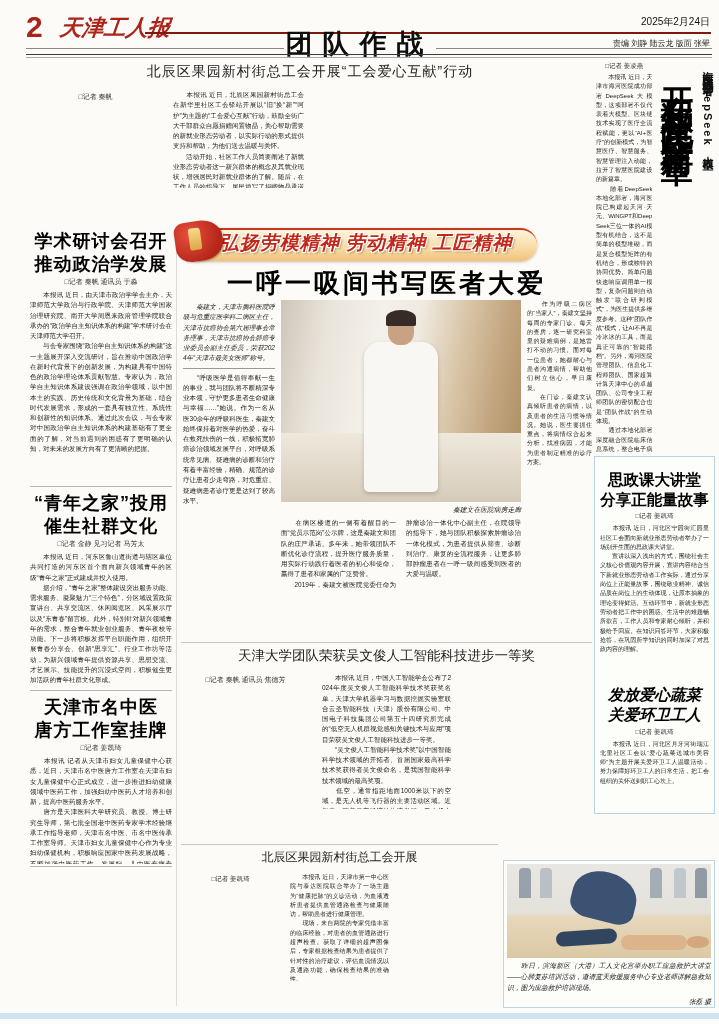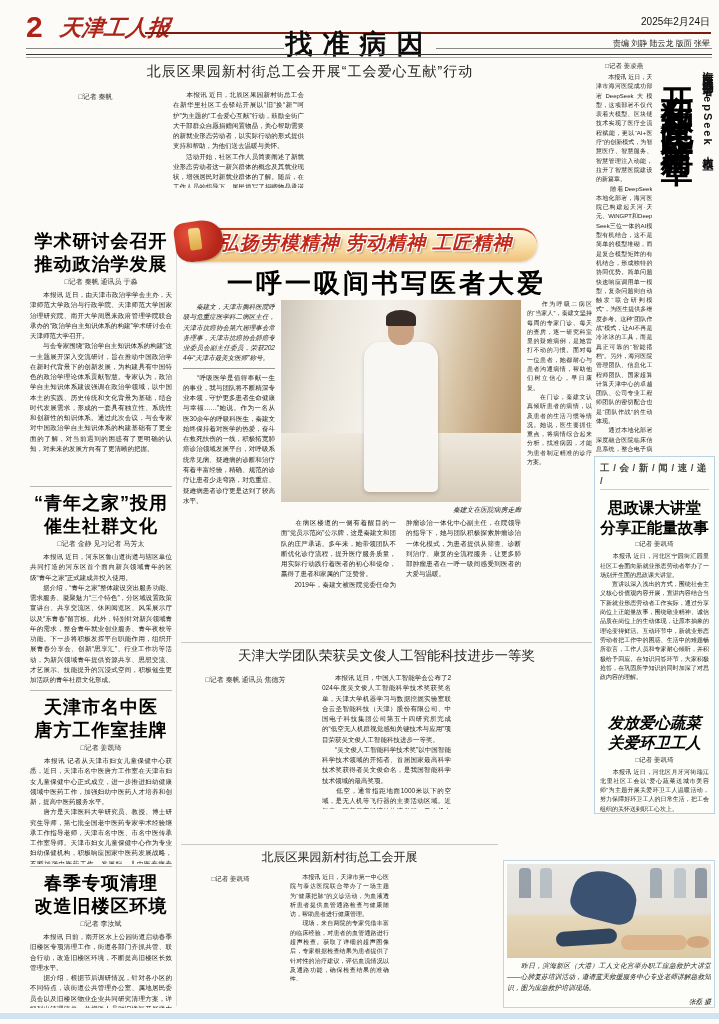--- a/index.html
+++ b/index.html
@@ -58,21 +58,21 @@
 </style>
 </head>
 <body>
 
 <div class="page">
 
   <div class="abs pagenum" style="left:26px;top:12px;">2</div>
   <div class="abs brand" style="left:60px;top:17px;">天津工人报</div>
   <div class="abs mastline" style="left:145px;top:32px;width:566px;"></div>
   <div class="abs datetxt" style="right:9px;top:15px;">2025年2月24日</div>
-  <div class="abs sectitle" style="left:0;right:0;top:26px;">找准病因</div>
+  <div class="abs sectitle" style="left:0;right:0;top:26px;">团队作战</div>
   <div class="abs hline" style="left:26px;top:48px;width:258px;background:#888;"></div>
   <div class="abs hline" style="left:436px;top:48px;width:276px;background:#888;"></div>
   <div class="abs editors" style="right:9px;top:38px;">责编 刘静 陆云龙  版面 张翚</div>
   <div class="abs hline" style="left:26px;top:54px;width:686px;background:#3a3a3a;"></div>
   <div class="abs hline" style="left:26px;top:56.5px;width:686px;background:#aaa;"></div>
 
   <div class="abs" style="left:30px;top:63px;width:560px;">
     <div class="kicker" style="font-size:14px;letter-spacing:1px;">北辰区果园新村街总工会开展“工会爱心互献”行动</div>
     <div style="margin-top:9px;height:98px;column-count:4;column-gap:12px;overflow:hidden;">
       <div class="byline">□记者 秦帆</div>
@@ -115,27 +115,20 @@
 
   <div class="abs" style="left:30px;top:696px;width:142px;">
     <div class="ltitle">天津市名中医
 唐方工作室挂牌</div>
     <div class="byline">□记者 姜凯琦</div>
     <div class="jt t65" style="height:108px;">　　本报讯 记者从天津市妇女儿童保健中心获悉，近日，天津市名中医唐方工作室在天津市妇女儿童保健中心正式成立，进一步推进妇幼健康领域中医药工作，加强妇幼中医药人才培养和创新，提高中医药服务水平。
 　　唐方是天津医科大学研究员、教授、博士研究生导师，第七批全国老中医药专家学术经验继承工作指导老师，天津市名中医、市名中医传承工作室导师。天津市妇女儿童保健中心作为专业妇幼保健机构，积极响应国家中医药发展战略，不断加强中医药工作，发展妇、儿中医专病专科。此次合作旨在学术传承名中医的经验和技术，培养业务骨干和诊疗团队，推广中医适宜技术，为妇女儿童提供全方位全周期优质中医药医疗保健服务。</div>
   </div>
   <div class="abs hline" style="left:30px;top:866px;width:142px;background:#b5b5b5;"></div>
 
-  <div class="abs" style="left:30px;top:872px;width:142px;">
-    <div class="ltitle">春季专项清理
-改造旧楼区环境</div>
-    <div class="byline">□记者 李汝斌</div>
-    <div class="jt t65" style="height:76px;">　　本报讯 日前，南开区水上公园街道启动春季旧楼区专项清理工作，街道各部门齐抓共管、联合行动，改造旧楼区环境，不断提高旧楼区长效管理水平。
-　　据介绍，根据节后调研情况，针对各小区的不同特点，该街道公共管理办公室、属地居民委员会以及旧楼区物业企业共同研究清理方案，详细列出清理清单，并增派人员对旧楼区开展楼内外的防火检查和卫生清理，管道疏通及楼内外整治等工作。</div>
-  </div>
 
   <div class="abs vline" style="left:176px;top:230px;height:776px;"></div>
 
   <div class="abs" style="left:181px;top:226px;width:411px;height:414px;">
     <div class="abs banner" style="left:14px;top:2px;width:342px;height:31px;">
       <span class="banner-text">弘扬劳模精神 劳动精神 工匠精神</span>
     </div>
     <div class="abs flag" style="left:-6px;top:-5px;width:48px;height:40px;"></div>
     <div class="abs flag-gold" style="left:8px;top:2px;width:12px;height:22px;transform:rotate(-8deg);"></div>
     <div class="abs headline" style="left:0;right:0;top:40px;font-size:26px;letter-spacing:3px;">一呼一吸间书写医者大爱</div>
@@ -154,21 +147,20 @@
     </div>
     <div class="abs fcap" style="left:100px;top:279px;width:240px;">秦建文在医院病房走廊</div>
     <div class="abs jt t65" style="left:100px;top:292px;width:240px;height:120px;column-count:2;column-gap:10px;">　　在病区楼道的一侧有着醒目的一面“党员示范岗”公示牌，这是秦建文和团队的庄严承诺。多年来，她带领团队不断优化诊疗流程，提升医疗服务质量，用实际行动践行着医者的初心和使命，赢得了患者和家属的广泛赞誉。
 　　2019年，秦建文被医院党委任命为肿瘤诊治一体化中心副主任，在院领导的指导下，她与团队积极探索肿瘤诊治一体化模式，为患者提供从筛查、诊断到治疗、康复的全流程服务，让更多肺部肿瘤患者在一呼一吸间感受到医者的大爱与温暖。</div>
 
     <div class="abs jt t6" style="left:346px;top:74px;width:65px;height:338px;">　　作为呼吸二病区的“当家人”，秦建文坚持每周的专家门诊、每天的查房，逐一研究科室里的疑难病例，是她雷打不动的习惯。面对每一位患者，她都耐心与患者沟通病情，帮助他们树立信心，早日康复。
 　　在门诊，秦建文认真倾听患者的病情，以及患者的生活习惯等情况。她说，医生要抓住重点，将病情综合起来分析，找准病因，才能为患者制定精准的诊疗方案。</div>
   </div>
 
   <div class="abs union" style="left:594px;top:456px;width:121px;height:358px;">
-    <div class="union-head">工 / 会 / 新 / 闻 / 速 / 递 /</div>
     <div class="u-title" style="margin-top:8px;">思政课大讲堂
 分享正能量故事</div>
     <div class="byline" style="font-size:6.5px;">□记者 姜凯琦</div>
     <div class="jt t6" style="height:152px;">　　本报讯 近日，河北区宁园街汇园里社区工会面向新就业形态劳动者举办了一场别开生面的思政课大讲堂。
 　　宣讲以深入浅出的方式，围绕社会主义核心价值观内容开展，宣讲内容结合当下新就业形态劳动者工作实际，通过分享岗位上正能量故事，围绕敬业精神、诚信品质在岗位上的生动体现，让原本抽象的理论变得鲜活。互动环节中，新就业形态劳动者把工作中的困惑、生活中的难题畅所欲言，工作人员和专家耐心倾听，并积极给予回应。在知识问答环节，大家积极抢答，在巩固所学知识的同时加深了对思政内容的理解。</div>
     <div class="u-title" style="margin-top:9px;font-style:italic;">发放爱心蔬菜
 关爱环卫工人</div>
     <div class="byline" style="font-size:6.5px;">□记者 姜凯琦</div>
     <div class="jt t6" style="height:62px;">　　本报讯 近日，河北区月牙河街瑞江北里社区工会以“爱心蔬菜送城市美容师”为主题开展关爱环卫工人温暖活动，努力保障好环卫工人的日常生活，把工会组织的关怀送到职工心坎上。</div>
   </div>

